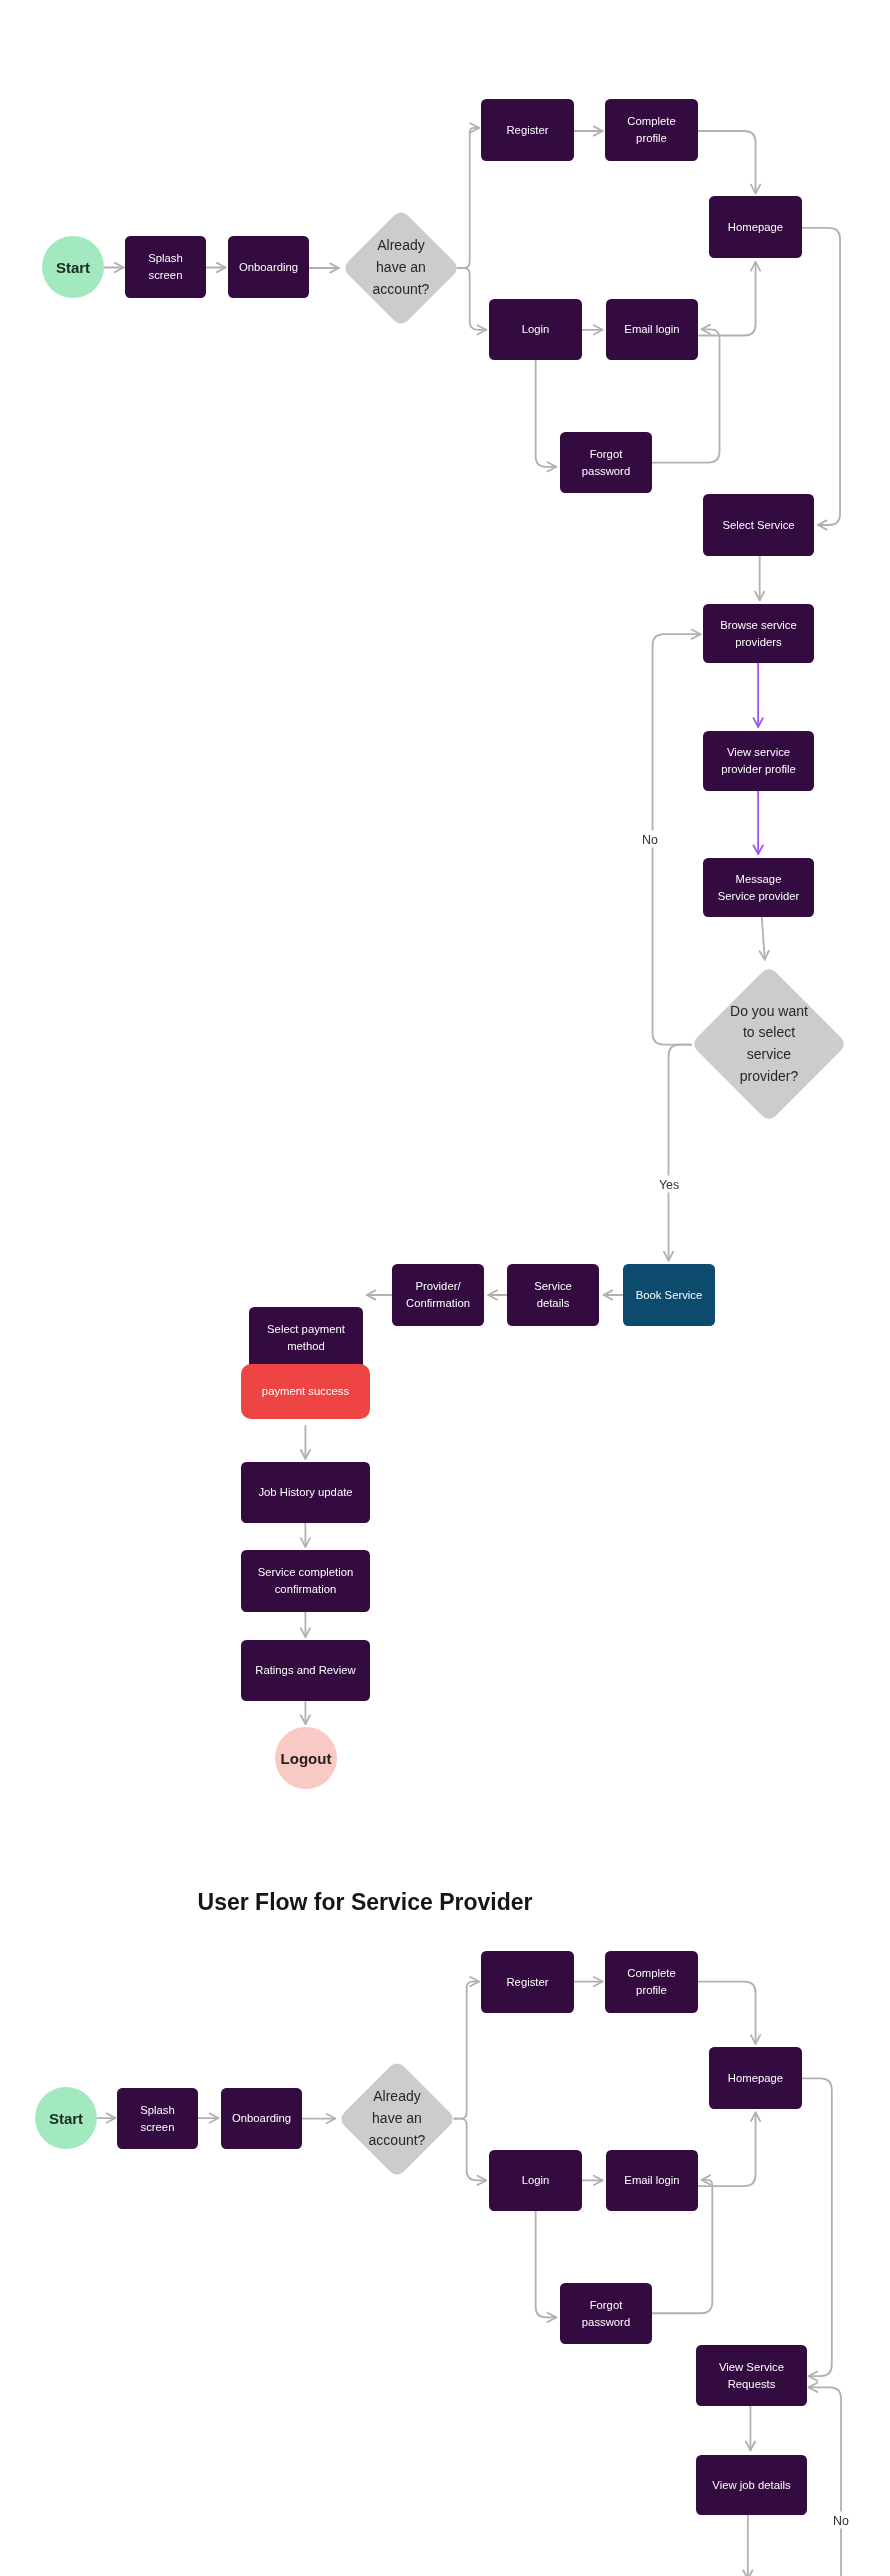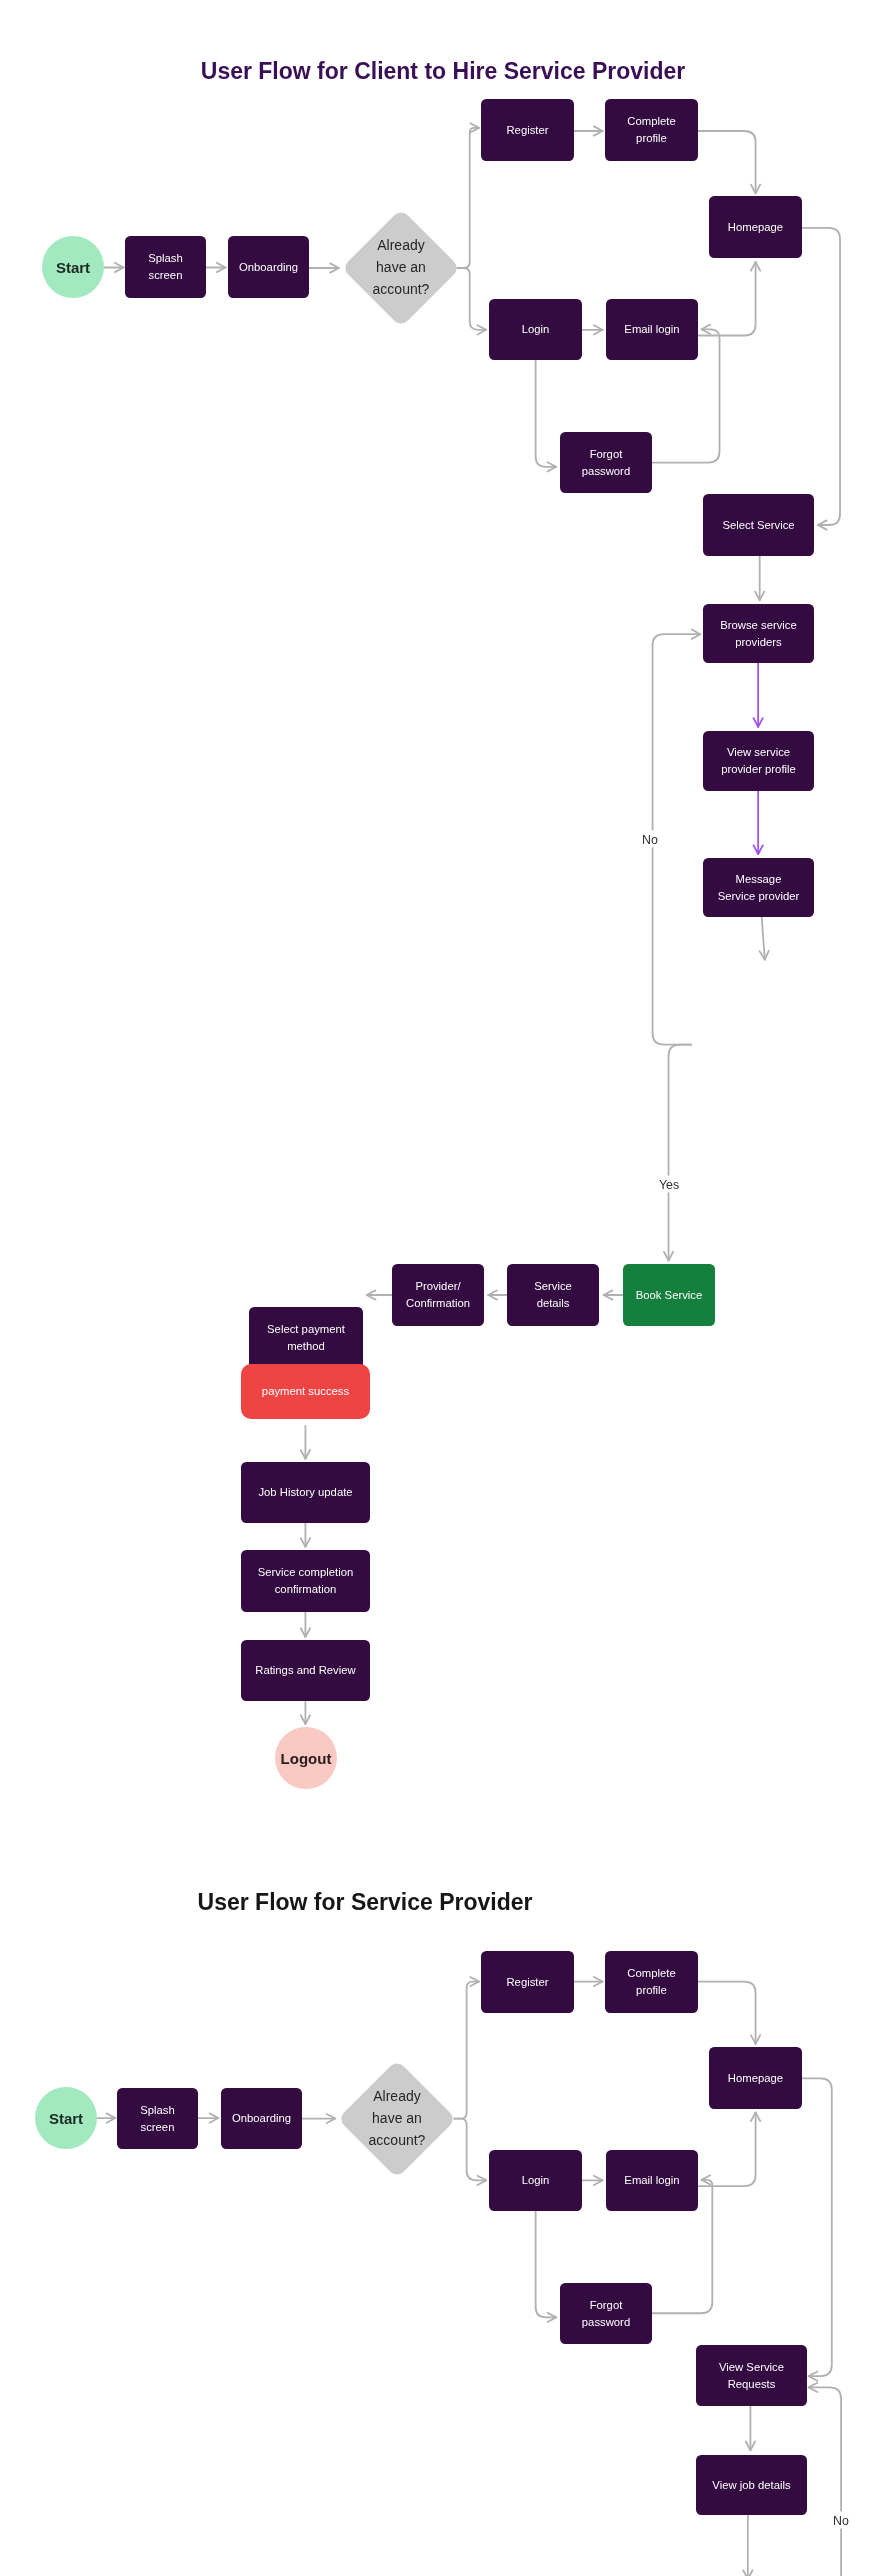--- a/index.html
+++ b/index.html
@@ -115,21 +115,20 @@
       <path d="M 1352 5540 L 1308 5540" fill="none" stroke="#b1b1b1" stroke-width="3.5" stroke-linecap="round" marker-end="url(#arrow-gray)"></path>
       <path d="M 1112 5540 L 1068 5540" fill="none" stroke="#b1b1b1" stroke-width="3.5" stroke-linecap="round" marker-end="url(#arrow-gray)"></path>
       <path d="M 872 5540 L 820 5540" fill="none" stroke="#b1b1b1" stroke-width="3.5" stroke-linecap="round" marker-end="url(#arrow-gray)"></path>
       <path d="M 624 5540 L 564 5540" fill="none" stroke="#b1b1b1" stroke-width="3.5" stroke-linecap="round" marker-end="url(#arrow-gray)"></path>
       <path d="M 368 5540 L 321 5540" fill="none" stroke="#b1b1b1" stroke-width="3.5" stroke-linecap="round" marker-end="url(#arrow-gray)"></path>
       <path d="M 192 5600 L 192 5644" fill="none" stroke="#b1b1b1" stroke-width="3.5" stroke-linecap="round" marker-end="url(#arrow-gray)"></path>
       <path d="M 192 5770 L 192 5829" fill="none" stroke="#b1b1b1" stroke-width="3.5" stroke-linecap="round" marker-end="url(#arrow-gray)"></path>
       <path d="M 192 5955 L 192 6016" fill="none" stroke="#b1b1b1" stroke-width="3.5" stroke-linecap="round" marker-end="url(#arrow-gray)"></path>
     </svg>
   <div id="node-layer">
-      <div class="flow-title" style="left: 443px; top: 71px; color: rgb(59, 15, 86);">User Flow for Client to Hire Service Provider</div>
       <div class="node node-ellipse" style="left: 42px; top: 236px; width: 62px; height: 62px; background: rgb(163, 233, 192); color: rgb(28, 43, 34);">
         <span>Start</span>
       </div>
       <div class="node node-box" style="left: 125px; top: 236px; width: 81px; height: 62px; background: rgb(51, 11, 64); color: rgb(255, 255, 255);"><span>Splash
 screen</span></div>
       <div class="node node-box" style="left: 228px; top: 236px; width: 81px; height: 62px; background: rgb(51, 11, 64); color: rgb(255, 255, 255);"><span>Onboarding</span></div>
       <div class="node node-decision" style="left: 341px; top: 208px; width: 120px; height: 120px;">
         <div class="shape" style="width: 84px; height: 84px; background: rgb(204, 204, 204);"></div>
         <div class="dtext">Already
 have an
@@ -143,21 +142,28 @@
       <div class="node node-box" style="left: 606px; top: 299px; width: 92px; height: 61px; background: rgb(51, 11, 64); color: rgb(255, 255, 255);"><span>Email login</span></div>
       <div class="node node-box" style="left: 560px; top: 432px; width: 92px; height: 61px; background: rgb(51, 11, 64); color: rgb(255, 255, 255);"><span>Forgot
 password</span></div>
       <div class="node node-box" style="left: 703px; top: 494px; width: 111px; height: 62px; background: rgb(51, 11, 64); color: rgb(255, 255, 255);"><span>Select Service</span></div>
       <div class="node node-box" style="left: 703px; top: 604px; width: 111px; height: 59px; background: rgb(51, 11, 64); color: rgb(255, 255, 255);"><span>Browse service
 providers</span></div>
       <div class="node node-box" style="left: 703px; top: 731px; width: 111px; height: 60px; background: rgb(51, 11, 64); color: rgb(255, 255, 255);"><span>View service
 provider profile</span></div>
       <div class="node node-box" style="left: 703px; top: 858px; width: 111px; height: 59px; background: rgb(51, 11, 64); color: rgb(255, 255, 255);"><span>Message
 Service provider</span></div>
-      <div class="node node-box" style="left: 623px; top: 1264px; width: 92px; height: 62px; background: #15803d; color: rgb(255, 255, 255);"><span>Book Service</span></div>
+      <div class="node node-decision" style="left: 690px; top: 965px; width: 158px; height: 158px;">
+        <div class="shape" style="width: 111px; height: 111px; background: rgb(204, 204, 204);"></div>
+        <div class="dtext">Do you want
+to select
+service
+provider?</div>
+      </div>
+      <div class="node node-box" style="left: 623px; top: 1264px; width: 92px; height: 62px; background: #0c4a6e; color: rgb(255, 255, 255);"><span>Book Service</span></div>
       <div class="node node-box" style="left: 507px; top: 1264px; width: 92px; height: 62px; background: rgb(51, 11, 64); color: rgb(255, 255, 255);"><span>Service
 details</span></div>
       <div class="node node-box" style="left: 392px; top: 1264px; width: 92px; height: 62px; background: rgb(51, 11, 64); color: rgb(255, 255, 255);"><span>Provider/
 Confirmation</span></div>
       <div class="node node-box" style="left: 249px; top: 1264px; width: 114px; height: 62px; background: rgb(51, 11, 64); color: rgb(255, 255, 255); margin-top: 43px;"><span>Select payment
 method</span></div>
       <div class="node node-box" style="left: 241px; top: 1364px; width: 129px; height: 55px; background: #ef4444; color: rgb(255, 255, 255); border-radius: 10px;"><span>payment success</span></div>
       <div class="node node-box" style="left: 241px; top: 1462px; width: 129px; height: 61px; background: rgb(51, 11, 64); color: rgb(255, 255, 255);"><span>Job History update</span></div>
       <div class="node node-box" style="left: 241px; top: 1550px; width: 129px; height: 62px; background: rgb(51, 11, 64); color: rgb(255, 255, 255);"><span>Service completion
 confirmation</span></div>

